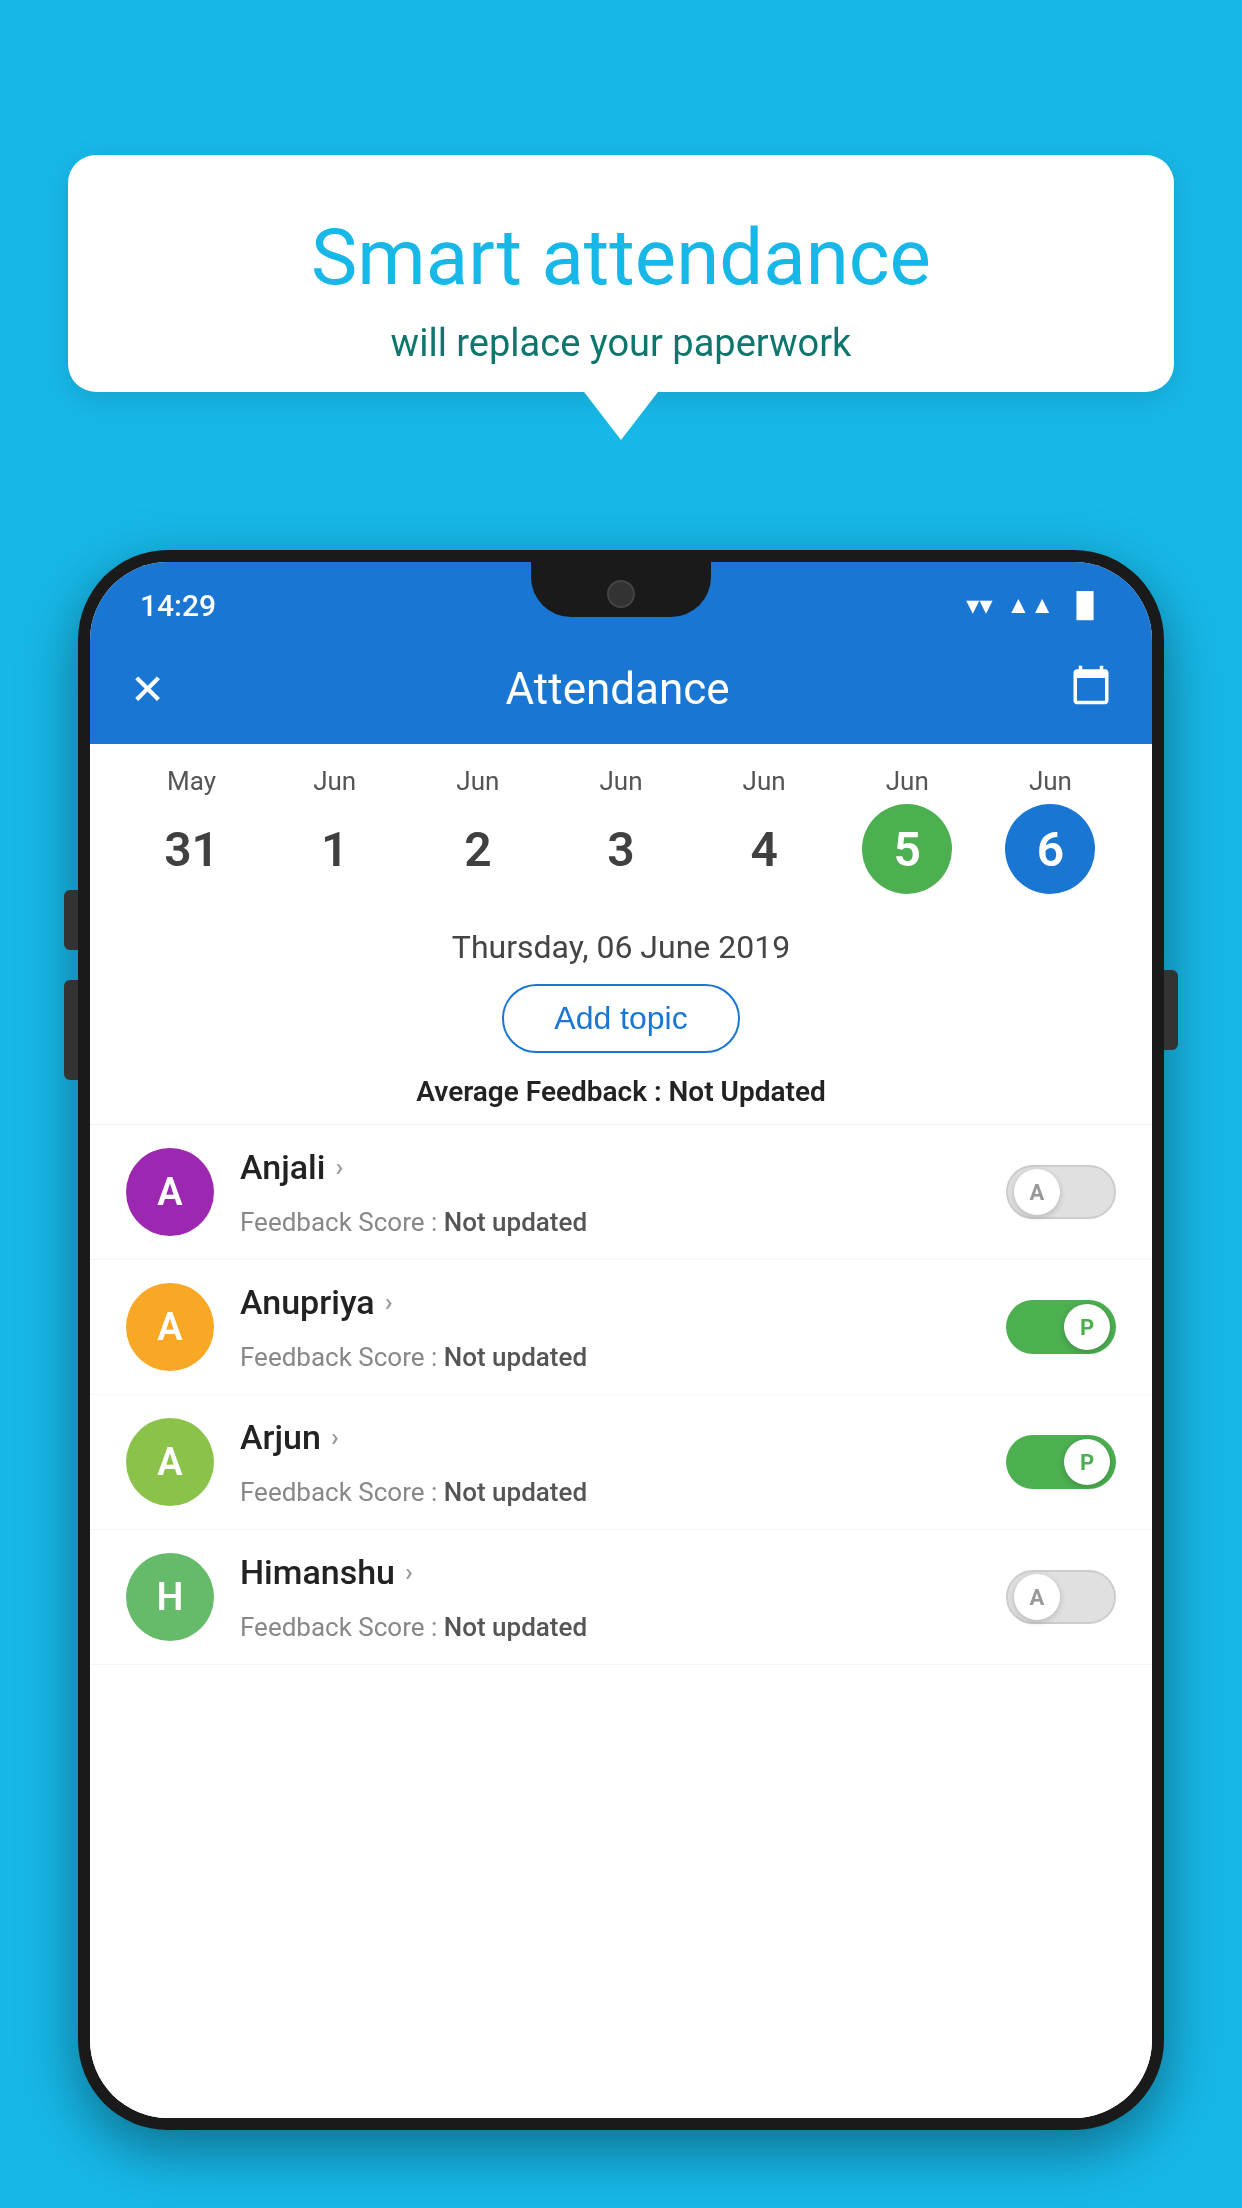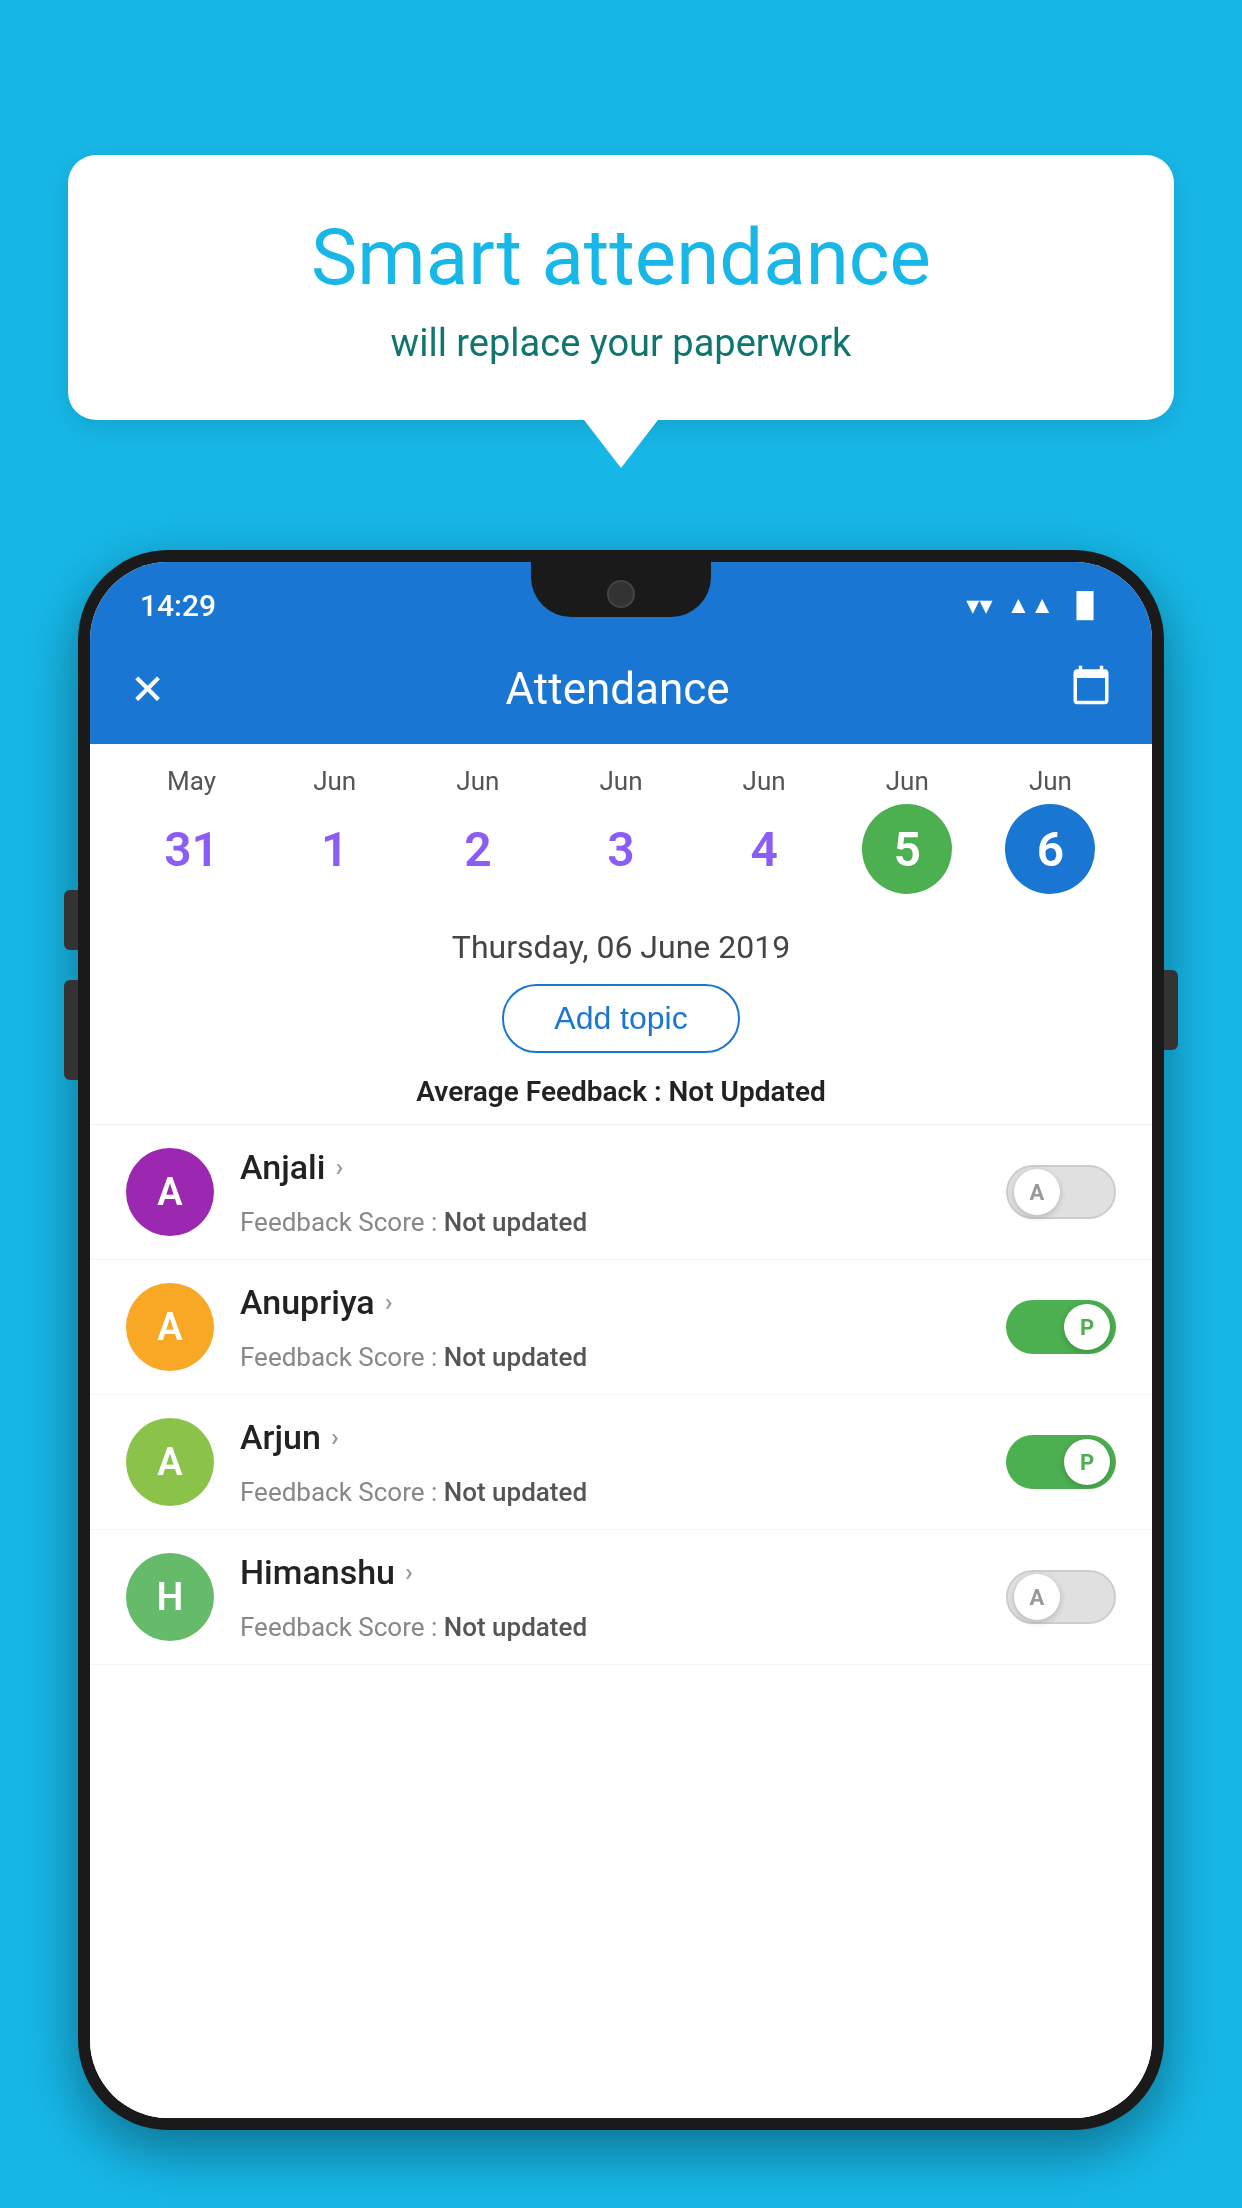--- a/index.html
+++ b/index.html
@@ -14,21 +14,21 @@
     }
 
     
     .speech-bubble {
       position: absolute;
       top: 155px;
       left: 68px;
       right: 68px;
       background: white;
       border-radius: 28px;
-      padding: 60px 50px 55px;
+      padding: 60px 50px 27px;
       text-align: center;
       box-shadow: 0 8px 30px rgba(0,0,0,0.12);
     }
 
     .speech-bubble::after {
       content: '';
       position: absolute;
       bottom: -48px;
       left: 50%;
       transform: translateX(-50%);
@@ -217,21 +217,21 @@
 
     .month-label {
       font-size: 26px;
       color: #555;
       font-weight: 400;
     }
 
     .day-number {
       font-size: 48px;
       font-weight: 600;
-      color: #8b5cf6;
+      color: #404040;
       width: 90px;
       height: 90px;
       display: flex;
       align-items: center;
       justify-content: center;
       border-radius: 50%;
     }
 
     .day-number.today {
       background: #4caf50;

